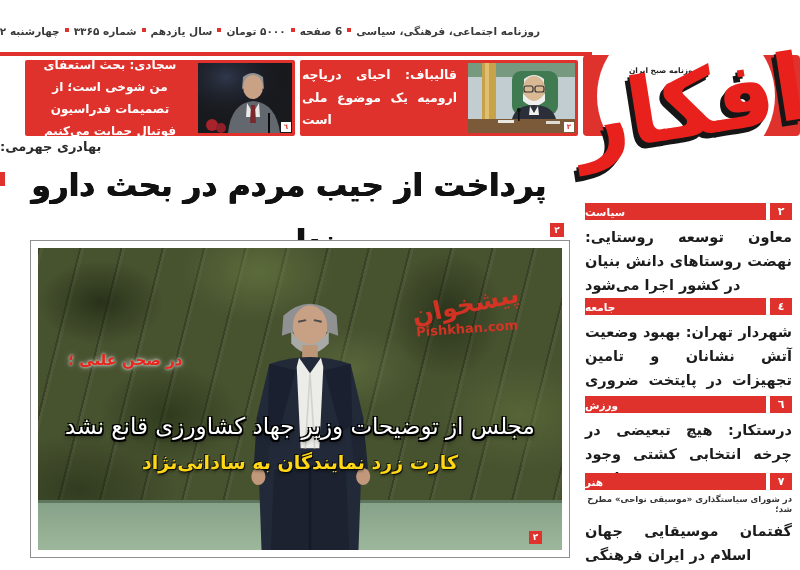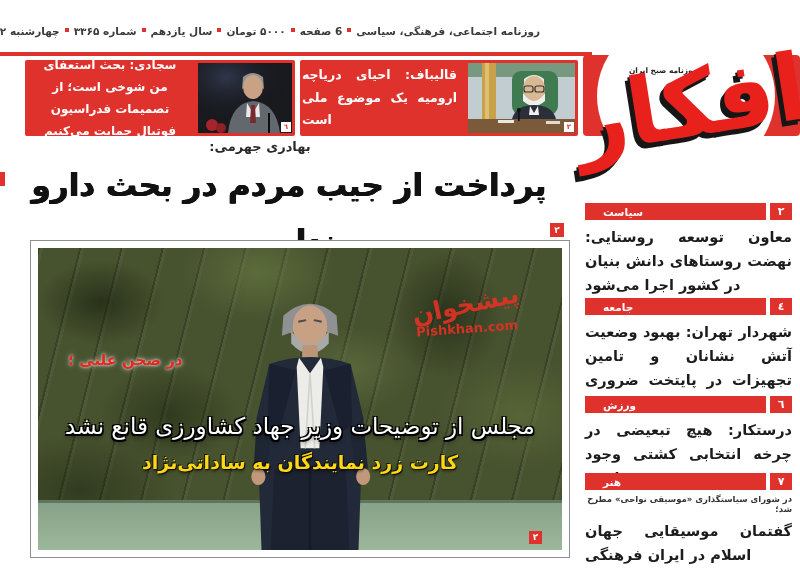--- a/index.html
+++ b/index.html
@@ -35,21 +35,21 @@
   .story-box .photo{flex:none; margin:3px; height:70px; overflow:hidden; position:relative;}
   .story-box .txt{flex:1; color:#fff; font-weight:bold; direction:rtl; padding:2px 8px;}
   .box-sajjadi{left:25px; width:270px;}
   .box-sajjadi .txt{font-size:12px; line-height:1.85; text-align:center;}
   .box-ghalibaf{left:300px; width:278px;}
   .box-ghalibaf .txt{font-size:12.5px; line-height:1.8; text-align:justify; text-align-last:left; padding-left:2px;}
   .photo-badge{position:absolute; bottom:1px; right:1px; background:#fff; color:var(--red);
     font-size:7px; font-weight:bold; width:10px; height:10px; line-height:10px; text-align:center;}
 
   
-  .lead-kicker{top:139px; left:0; width:520px; text-align:center; direction:rtl;
+  .lead-kicker{top:139px; left:0; width:520px; text-align:left; direction:rtl;
     font-size:13px; font-weight:bold; color:#2b2b2b;}
   .lead-headline{top:157px; left:0; width:578px; text-align:center; direction:rtl;
     font-size:31px; line-height:56px; font-weight:bold; color:#111;
     text-shadow:0.5px 0 0 #111, -0.5px 0 0 #111; letter-spacing:-0.5px;}
   .badge{background:var(--red); color:#fff; font-weight:bold; text-align:center;}
   .lead-badge{top:223px; left:550px; width:14px; height:14px; font-size:9px; line-height:14px;}
 
   
   .photo-frame{top:240px; left:30px; width:540px; height:318px; background:#fff;
     border:1px solid #8f8f8f; padding:7px;}
@@ -82,21 +82,21 @@
   .photo-story-badge{position:absolute; right:20px; bottom:6px; width:13px; height:13px;
     font-size:9px; line-height:13px;}
   .man-svg{position:absolute; left:152px; bottom:0; width:240px; height:258px;}
 
   
   .side-section{left:585px; width:207px;}
   .side-header{display:flex; direction:rtl; gap:4px; height:17px;}
   .side-page{flex:none; width:22px; background:var(--red); color:#fff; font-size:11px;
     font-weight:bold; text-align:center; line-height:17px;}
   .side-bar{flex:1; background:var(--red); display:flex; align-items:center;
-    justify-content:flex-end; direction:rtl; padding:0 18px;}
+    justify-content:flex-end; direction:rtl; padding:0 0;}
   .side-bar span{color:#fff; font-size:10.5px; font-weight:bold;}
   .side-headline{margin-top:5px; direction:rtl; text-align:justify; text-align-last:left;
     font-size:14.5px; font-weight:bold; color:#1c1c1c; line-height:24px;}
   .side-kicker{margin-top:4px; direction:rtl; text-align:right; font-size:8.5px;
     font-weight:bold; color:#333;}
   .s1{top:203px;} .s2{top:298px;} .s3{top:396px;} .s4{top:473px;}
 </style>
 </head>
 <body>
 

